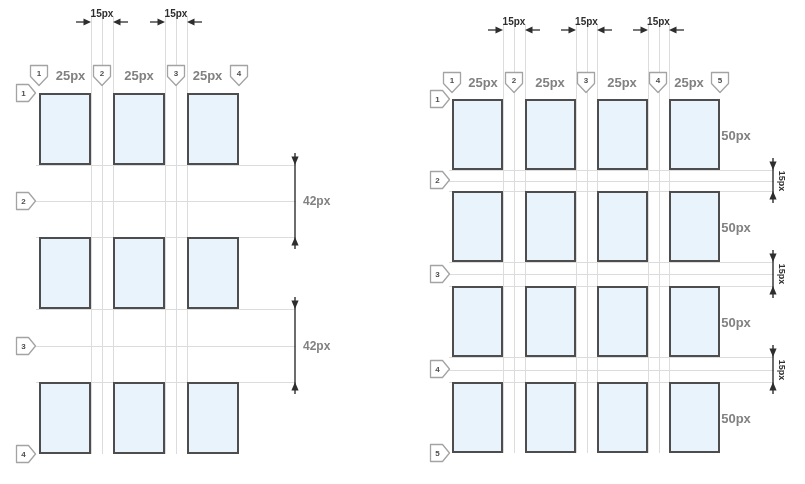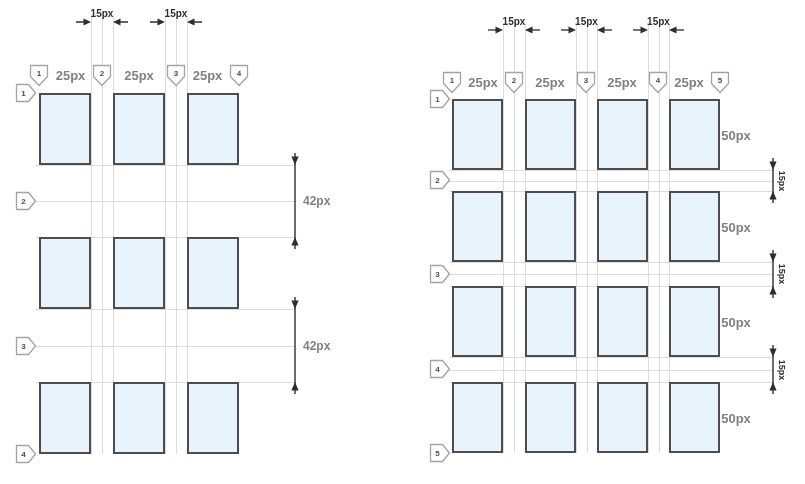--- a/index.html
+++ b/index.html
@@ -1,18 +1,18 @@
 <!DOCTYPE html>
 <html><head>
 <meta charset="utf-8">
 <style>
   html,body{margin:0;padding:0;background:#fff;}
   #canvas{
     position:relative;width:805px;height:484px;background:#ffffff;overflow:hidden;
-    font-family:"Liberation Sans",sans-serif;font-weight:bold;border-radius:18px;
+    font-family:"Liberation Sans",sans-serif;font-weight:bold;
   }
   #canvas .abs{position:absolute;line-height:1;}
   #canvas svg.abs{overflow:visible;}
   .diagram-host{position:absolute;left:0;top:0;width:805px;height:484px;}
 </style>
 </head>
 <body>
 
 <div id="canvas">
   <div id="diagram-left" class="diagram-host">

